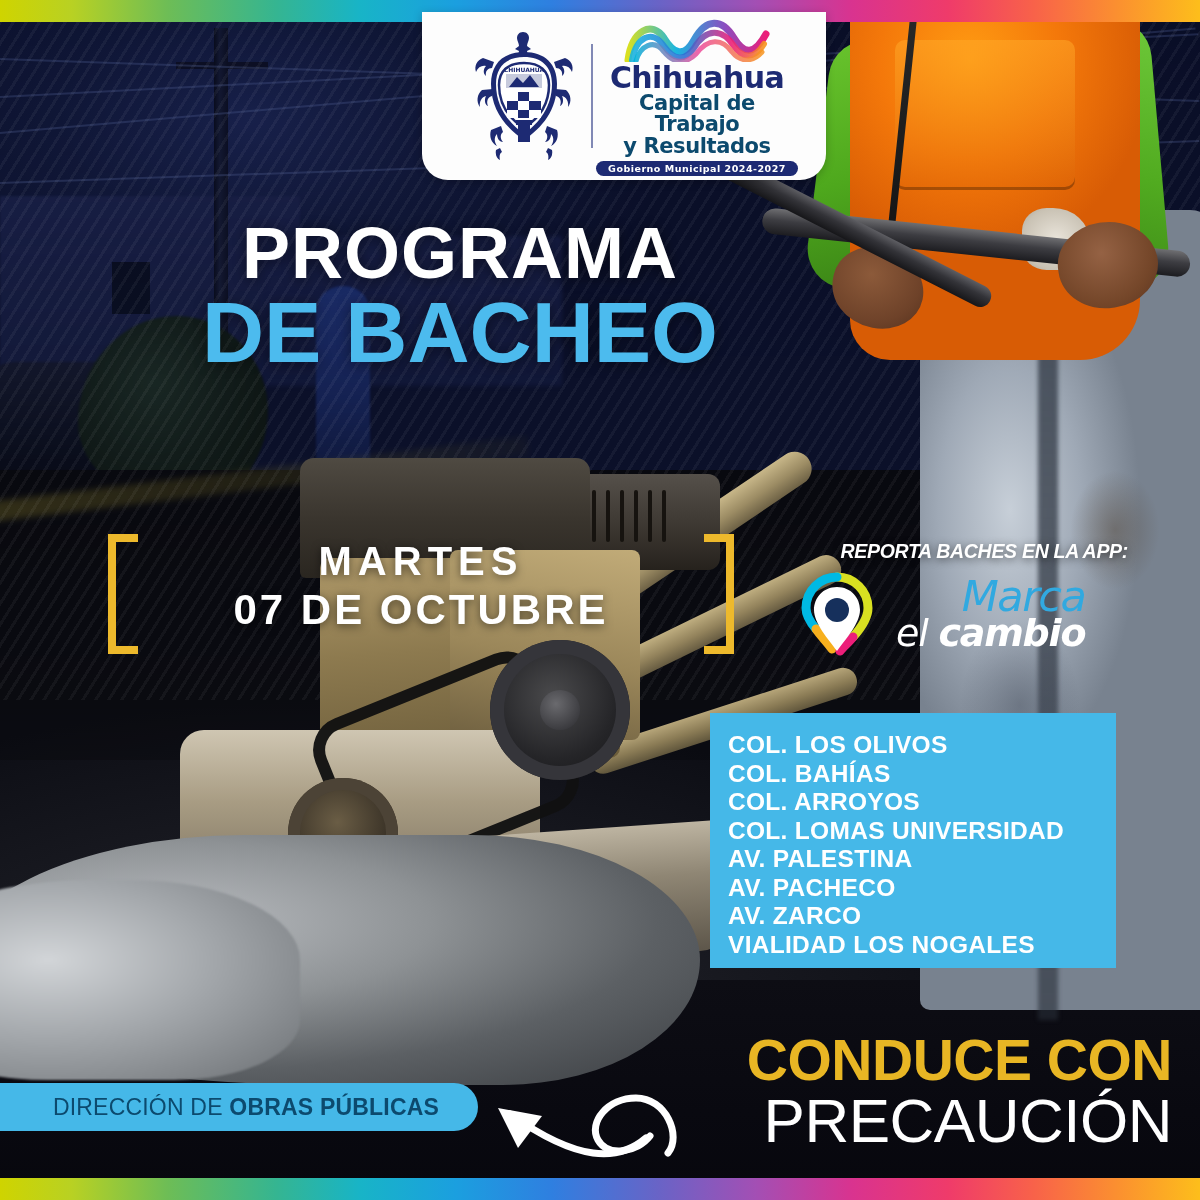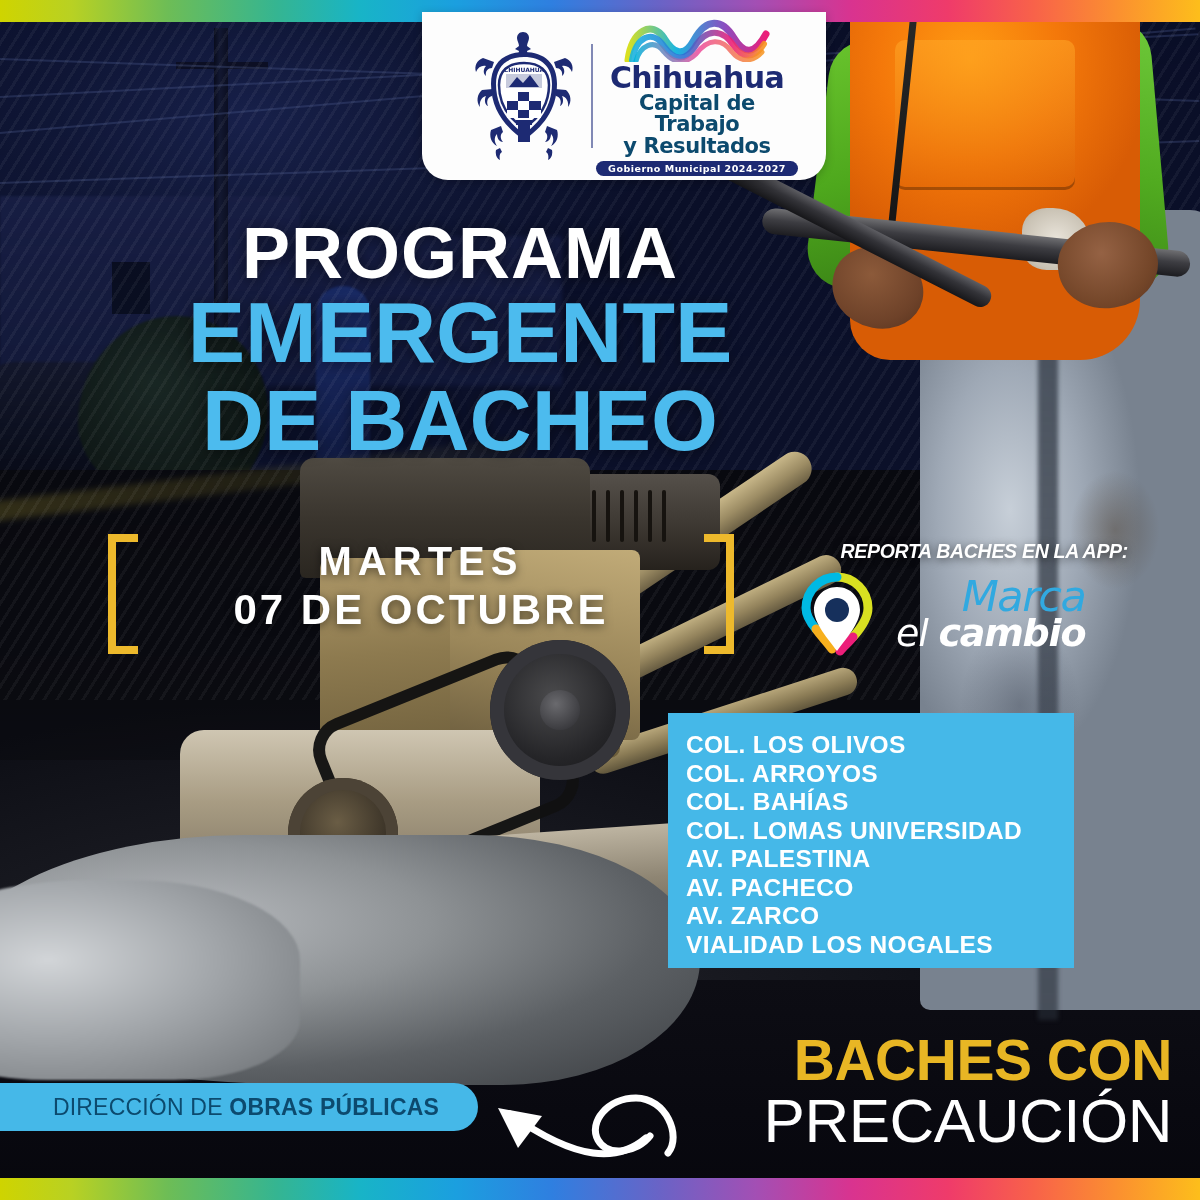--- a/index.html
+++ b/index.html
@@ -346,21 +346,21 @@
   }
   .mc-2 {
     font-size:38px; font-weight:bold; color:#ffffff; font-style:italic;
     line-height:.95; letter-spacing:-1.2px; font-family:"DejaVu Sans", sans-serif;
     margin-left:16px;
   }
   .mc-2 .thin { font-weight:normal; }
 
   
   .list-panel {
-    position:absolute; left:668px; top:713px; width:406px; height:255px;
+    position:absolute; left:710px; top:713px; width:406px; height:255px;
     background:#45b8e8; z-index:5; padding:18px 0 8px 18px;
   }
   .list-panel li {
     list-style:none; color:#fff; font-weight:bold; font-size:24.5px;
     letter-spacing:.3px; line-height:28.5px; white-space:nowrap;
   }
 
   
   .dep-pill {
     position:absolute; left:-22px; top:1083px; width:500px; height:48px;
@@ -506,21 +506,20 @@
       </svg>
       <div class="chih-name">Chihuahua</div>
       <div class="chih-sub">Capital de Trabajo</div>
       <div class="chih-sub">y Resultados</div>
       <div class="chih-gob">Gobierno Municipal 2024-2027</div>
     </div>
   </div>
 
   <div class="headline">
     <div class="hl-1">PROGRAMA</div>
-    <div class="hl-2">EMERGENTE</div>
     <div class="hl-3">DE BACHEO</div>
   </div>
 
   <div class="date-wrap">
     <div class="brk brk-l">
       <i class="v"></i>
         <i class="t"></i>
         <i class="b"></i>
     </div>
     <div class="brk brk-r">
@@ -548,32 +547,32 @@
       <div class="mc-text">
         <div class="mc-1">Marca</div>
         <div class="mc-2"><span class="thin">el </span><span>cambio</span></div>
       </div>
     </div>
   </div>
 
   <div class="list-panel">
     <ul>
       <li>COL. LOS OLIVOS</li>
+      <li>COL. BAHÍAS</li>
       <li>COL. ARROYOS</li>
-      <li>COL. BAHÍAS</li>
       <li>COL. LOMAS UNIVERSIDAD</li>
       <li>AV. PALESTINA</li>
       <li>AV. PACHECO</li>
       <li>AV. ZARCO</li>
       <li>VIALIDAD LOS NOGALES</li>
     </ul>
   </div>
 
   <div class="cta">
-    <div class="cta-1">BACHES CON</div>
+    <div class="cta-1">CONDUCE CON</div>
     <div class="cta-2">PRECAUCIÓN</div>
   </div>
 
   <svg class="arrow-svg" viewBox="0 0 220 110">
     <path d="M200 75 C214 58, 198 20, 168 20 C140 20, 120 44, 130 62 C140 80, 170 74, 182 58" fill="none" stroke="#ffffff" stroke-width="7" stroke-linecap="round"></path>
     <path d="M178 60 C150 84, 110 84, 42 36" fill="none" stroke="#ffffff" stroke-width="7" stroke-linecap="round"></path>
     <path d="M30 30 L74 38 L50 70 Z" fill="#ffffff"></path>
   </svg>
 
   <div class="dep-pill">

